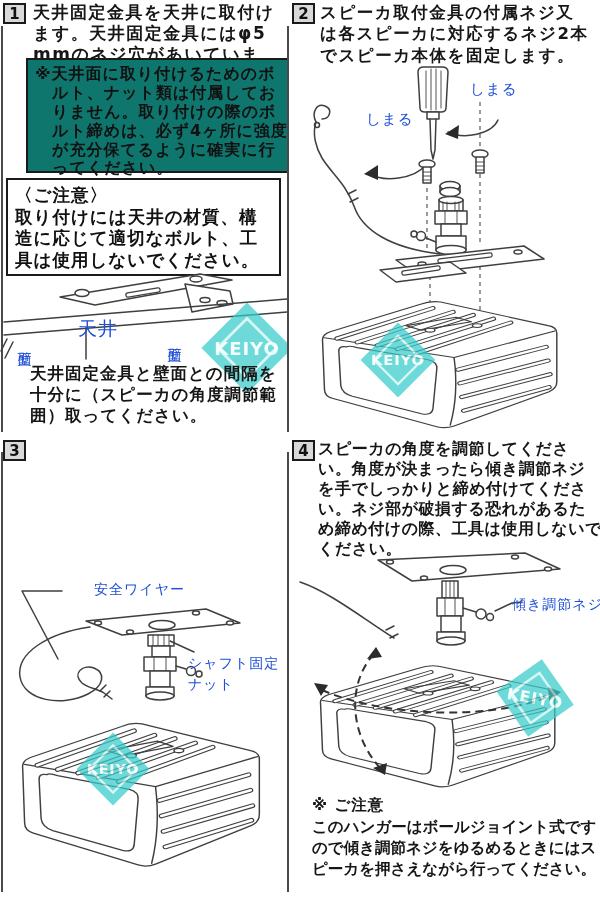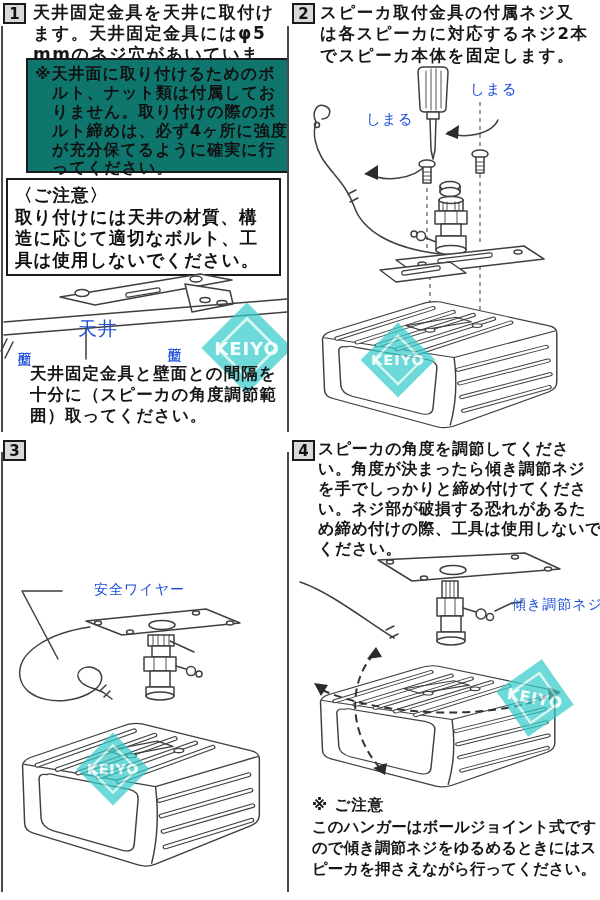--- a/index.html
+++ b/index.html
@@ -221,20 +221,21 @@
       </g>
       <path class="st" d="M170,64 L194,75"></path>
       <g>
         <path class="st" d="M90,50 C48,56 16,76 20,100 C24,124 62,130 88,117 C104,109 106,96 94,91 C82,87 72,97 82,106 C88,111 98,112 104,116 L112,122"></path>
         <path class="st" d="M100,114 L106,108 M104,120 L110,114"></path>
       </g>
       <use href="#g-spk" transform="translate(12,122) scale(0.97,0.86)"></use>
       <use href="#g-keiyo" transform="translate(113,192) scale(0.76)"></use>
     </svg>
     <div class="jl" style="left:66px;top:144px;margin-left:28px;">安全ワイヤー</div>
+    <div class="jl" style="left:188px;top:216px;white-space:normal;width:96px;line-height:1.5;">シャフト固定ナット</div>
   </div>
 
   <div class="sec" style="left:290px;top:437px;width:310px;height:463px;">
     <div class="stepbox" style="left:2px;top:3px;">
       <span>4</span>
     </div>
     <div class="para" style="left:28px;top:2px;width:284px;font-size:16px;letter-spacing:0.5px;line-height:1.25;">スピーカの角度を調節してください。角度が決まったら傾き調節ネジを手でしっかりと締め付けてください。ネジ部が破損する恐れがあるため締め付けの際、工具は使用しないでください。</div>
 
     <svg style="left:0;top:103px;" width="310" height="360" viewBox="0 0 310 360">
       <g>

